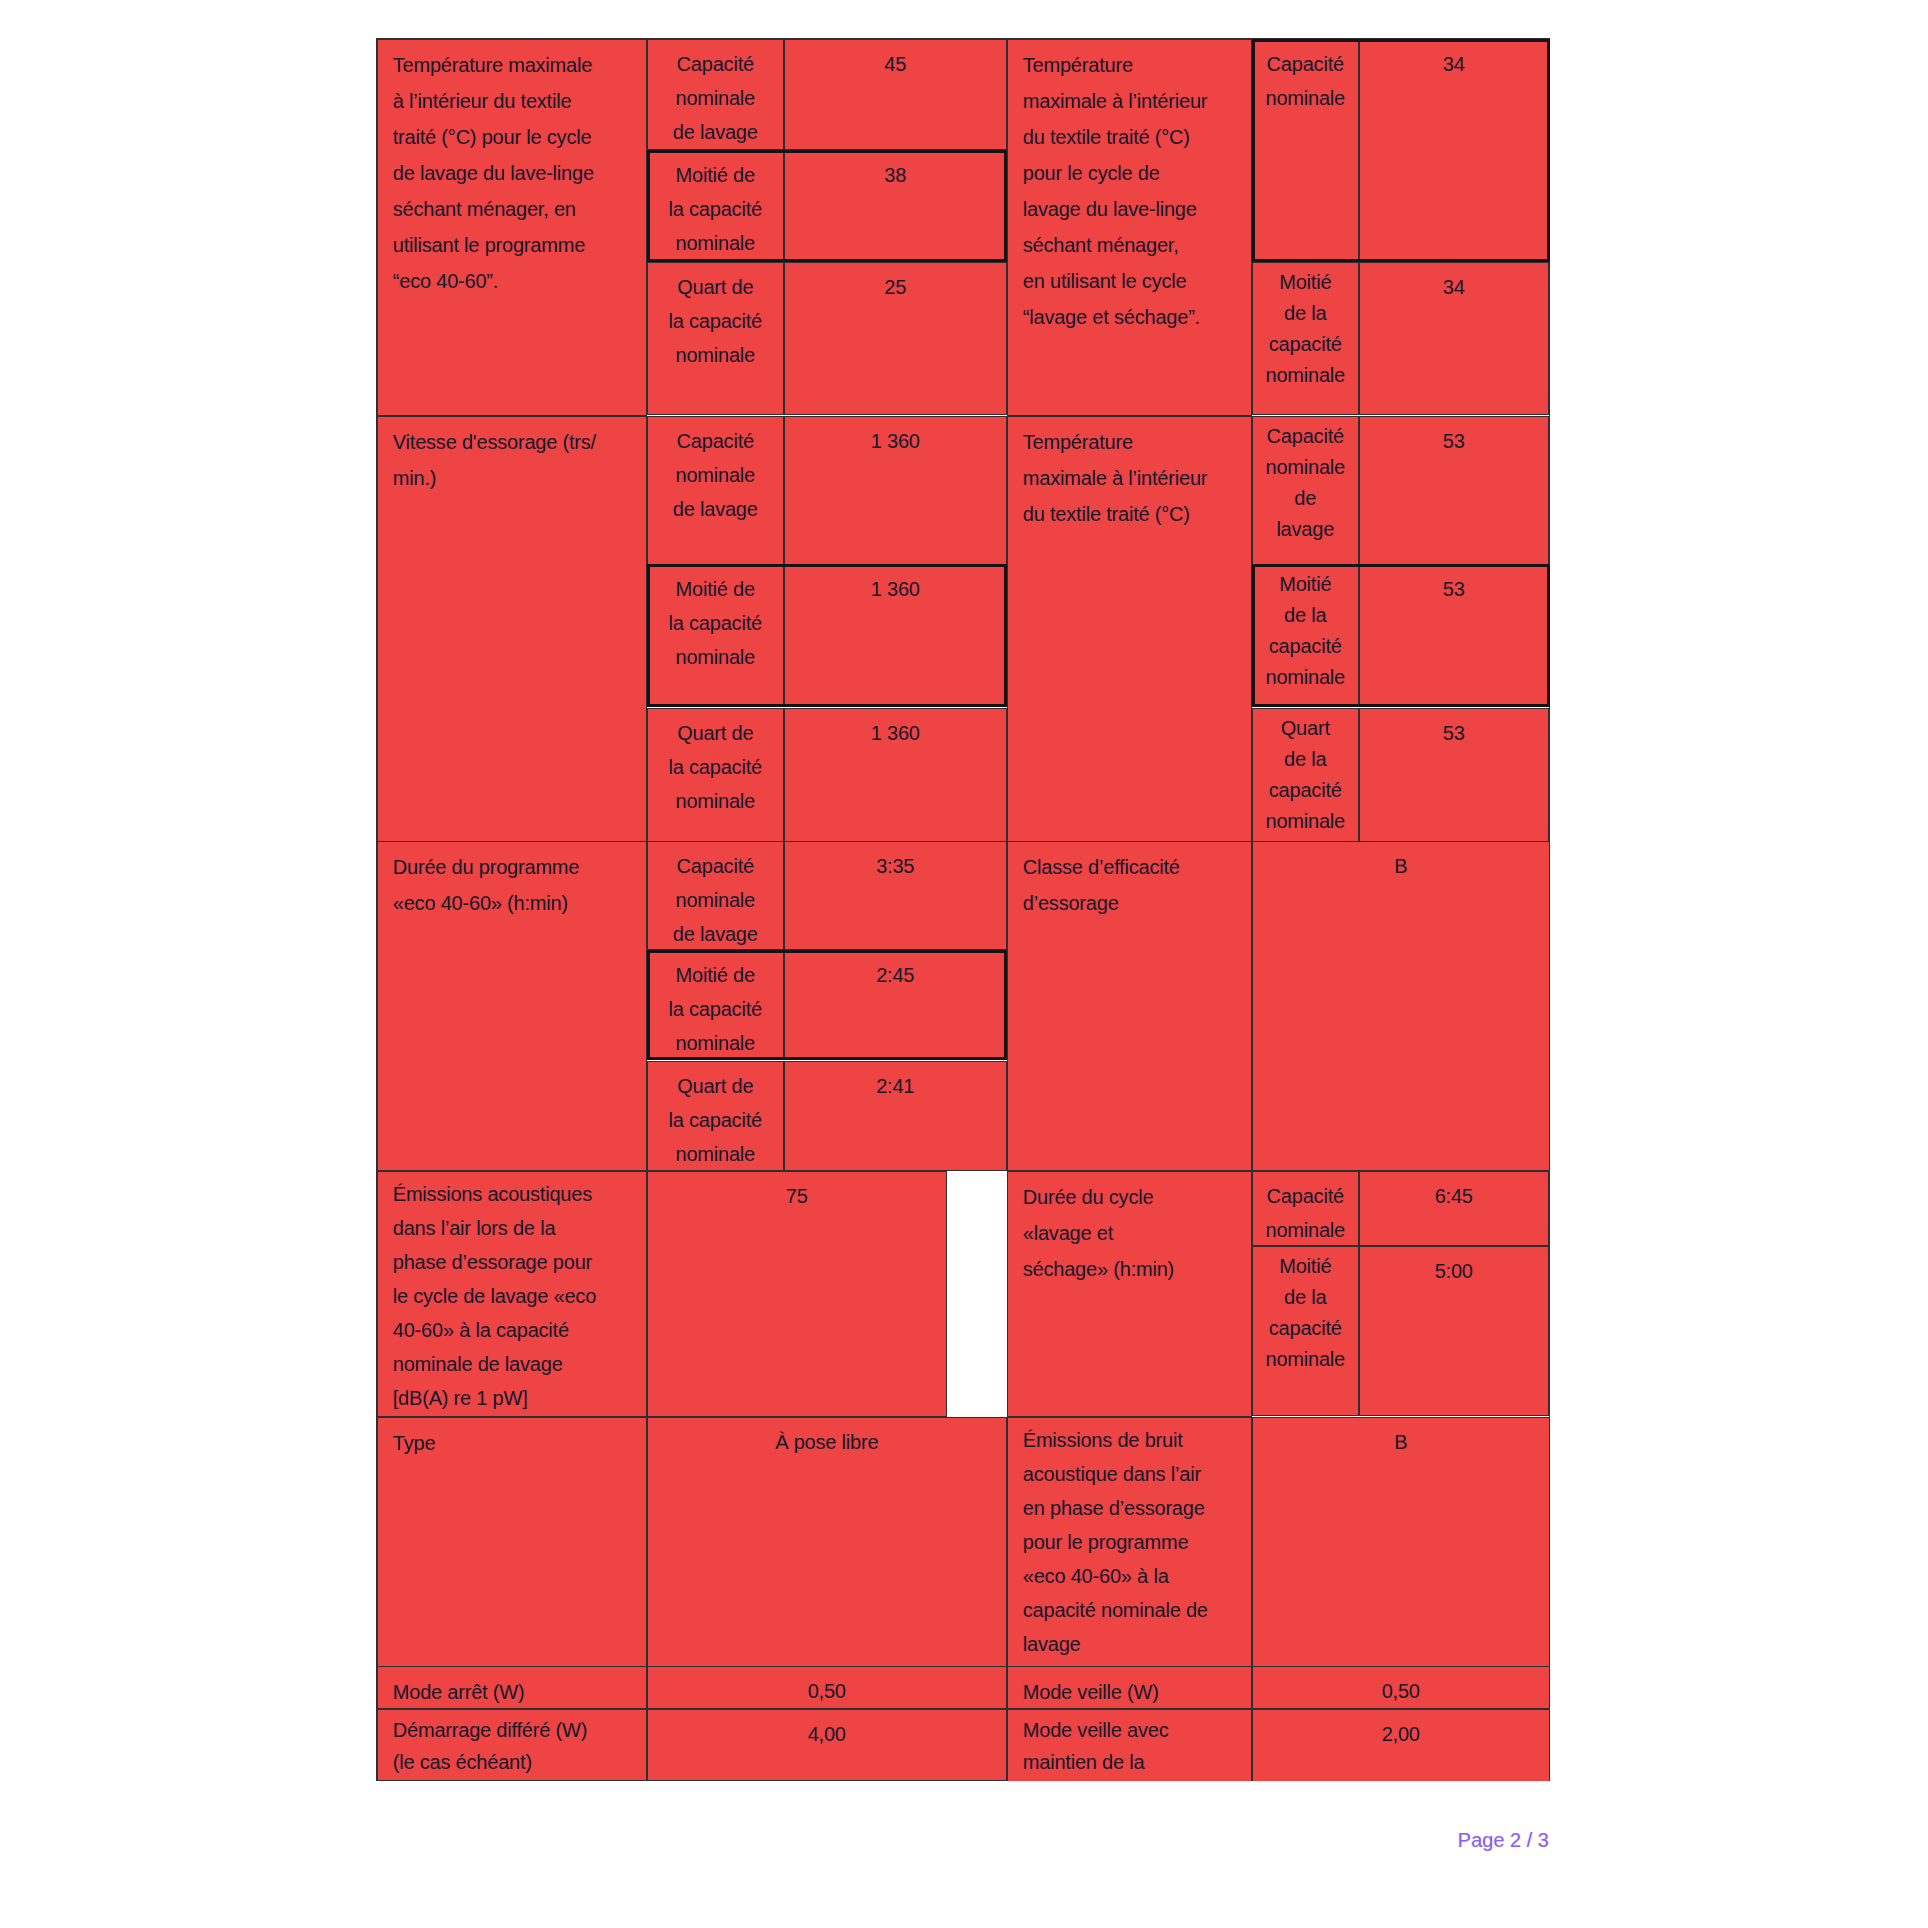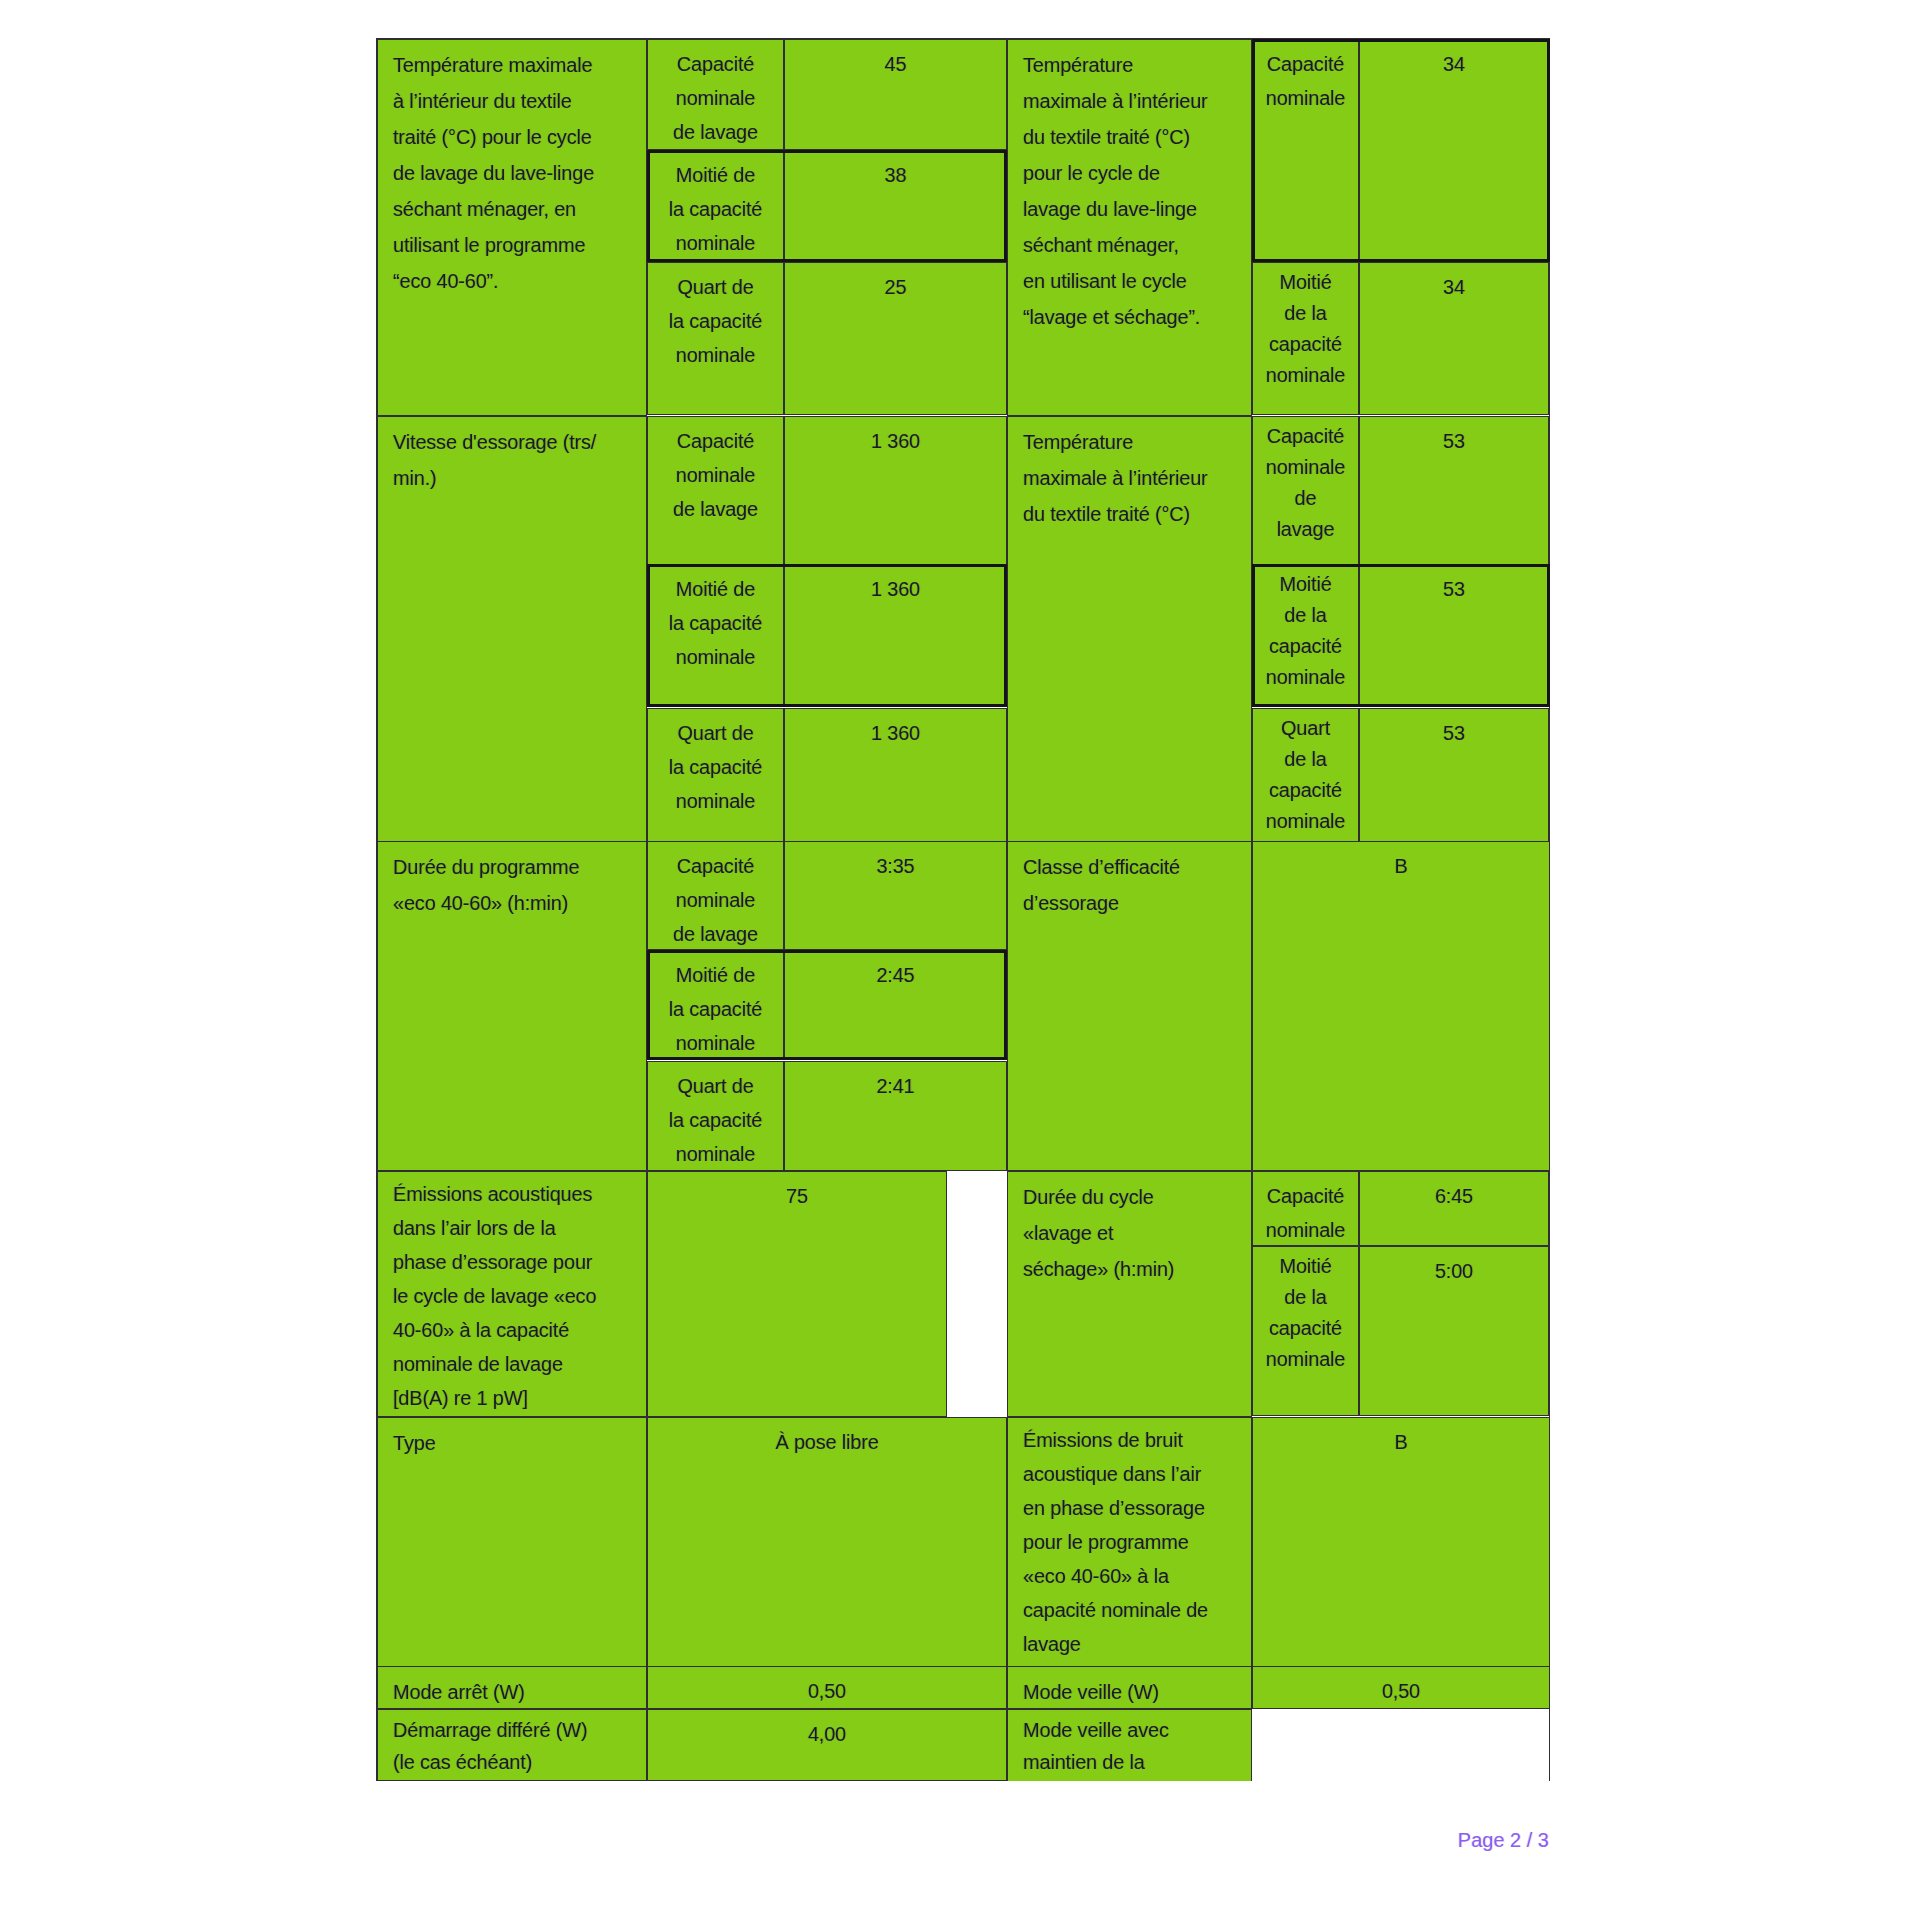--- a/index.html
+++ b/index.html
@@ -6,21 +6,21 @@
   html,body{margin:0;padding:0;background:#ffffff;}
   .page{
     position:relative;width:1928px;height:1928px;background:#ffffff;overflow:hidden;
     font-family:"Liberation Sans","DejaVu Sans",sans-serif;color:#1a1a24;
   }
   .doc-table{
     position:absolute;left:376px;top:38px;width:1172px;height:1742px;
     border:1.9px solid #2f2f33;border-bottom:none;box-sizing:content-box;
   }
   .cell{
-    position:absolute;box-sizing:border-box;background:#84cc16;
+    position:absolute;box-sizing:border-box;background:#ef4444;
     border:1.9px solid #2f2f33;
     font-size:20px;letter-spacing:-0.2px;
     white-space:pre-line;overflow:hidden;
     text-shadow:0.9px 0 0 rgba(130,40,120,0.16), -0.9px 0 0 rgba(30,60,140,0.16);
   }
   .lbl{ text-align:left;line-height:36px;padding:6.6px 7.5px 0 15px; }
   .lbl-tight{ line-height:34px;padding-top:4.7px; }
   .lbl-sm{ line-height:32px;padding-top:3.8px; }
   .sub{ text-align:center;line-height:34px;padding:6.6px 2.8px 0 2.8px; }
   .sub4{ line-height:31px;padding-top:3.8px; }
@@ -170,20 +170,21 @@
 «eco 40-60» à la
 capacité nominale de
 lavage</div>
     <div class="cell val" style="left:875px;top:1378px;width:298px;height:250px;">B</div>
 
     <div class="cell lbl" style="left:630px;top:1627px;width:245px;height:43px;">Mode veille (W)</div>
     <div class="cell val" style="left:875px;top:1627px;width:298px;height:43px;">0,50</div>
 
     <div class="cell lbl lbl-sm nb" style="left:630px;top:1670px;width:245px;height:72px;">Mode veille avec
 maintien de la</div>
+    <div class="cell val nb" style="left:875px;top:1670px;width:298px;height:72px;">2,00</div>
 
     <div class="heavy" style="left:270px;top:111px;width:360px;height:112px;"></div>
     <div class="heavy" style="left:270px;top:525px;width:360px;height:143px;"></div>
     <div class="heavy" style="left:270px;top:911px;width:360px;height:110px;"></div>
     <div class="heavy" style="left:875px;top:0px;width:298px;height:223px;"></div>
     <div class="heavy" style="left:875px;top:525px;width:298px;height:143px;"></div>
   </div>
 
   <div class="footer">Page 2 / 3</div>
 </div>

